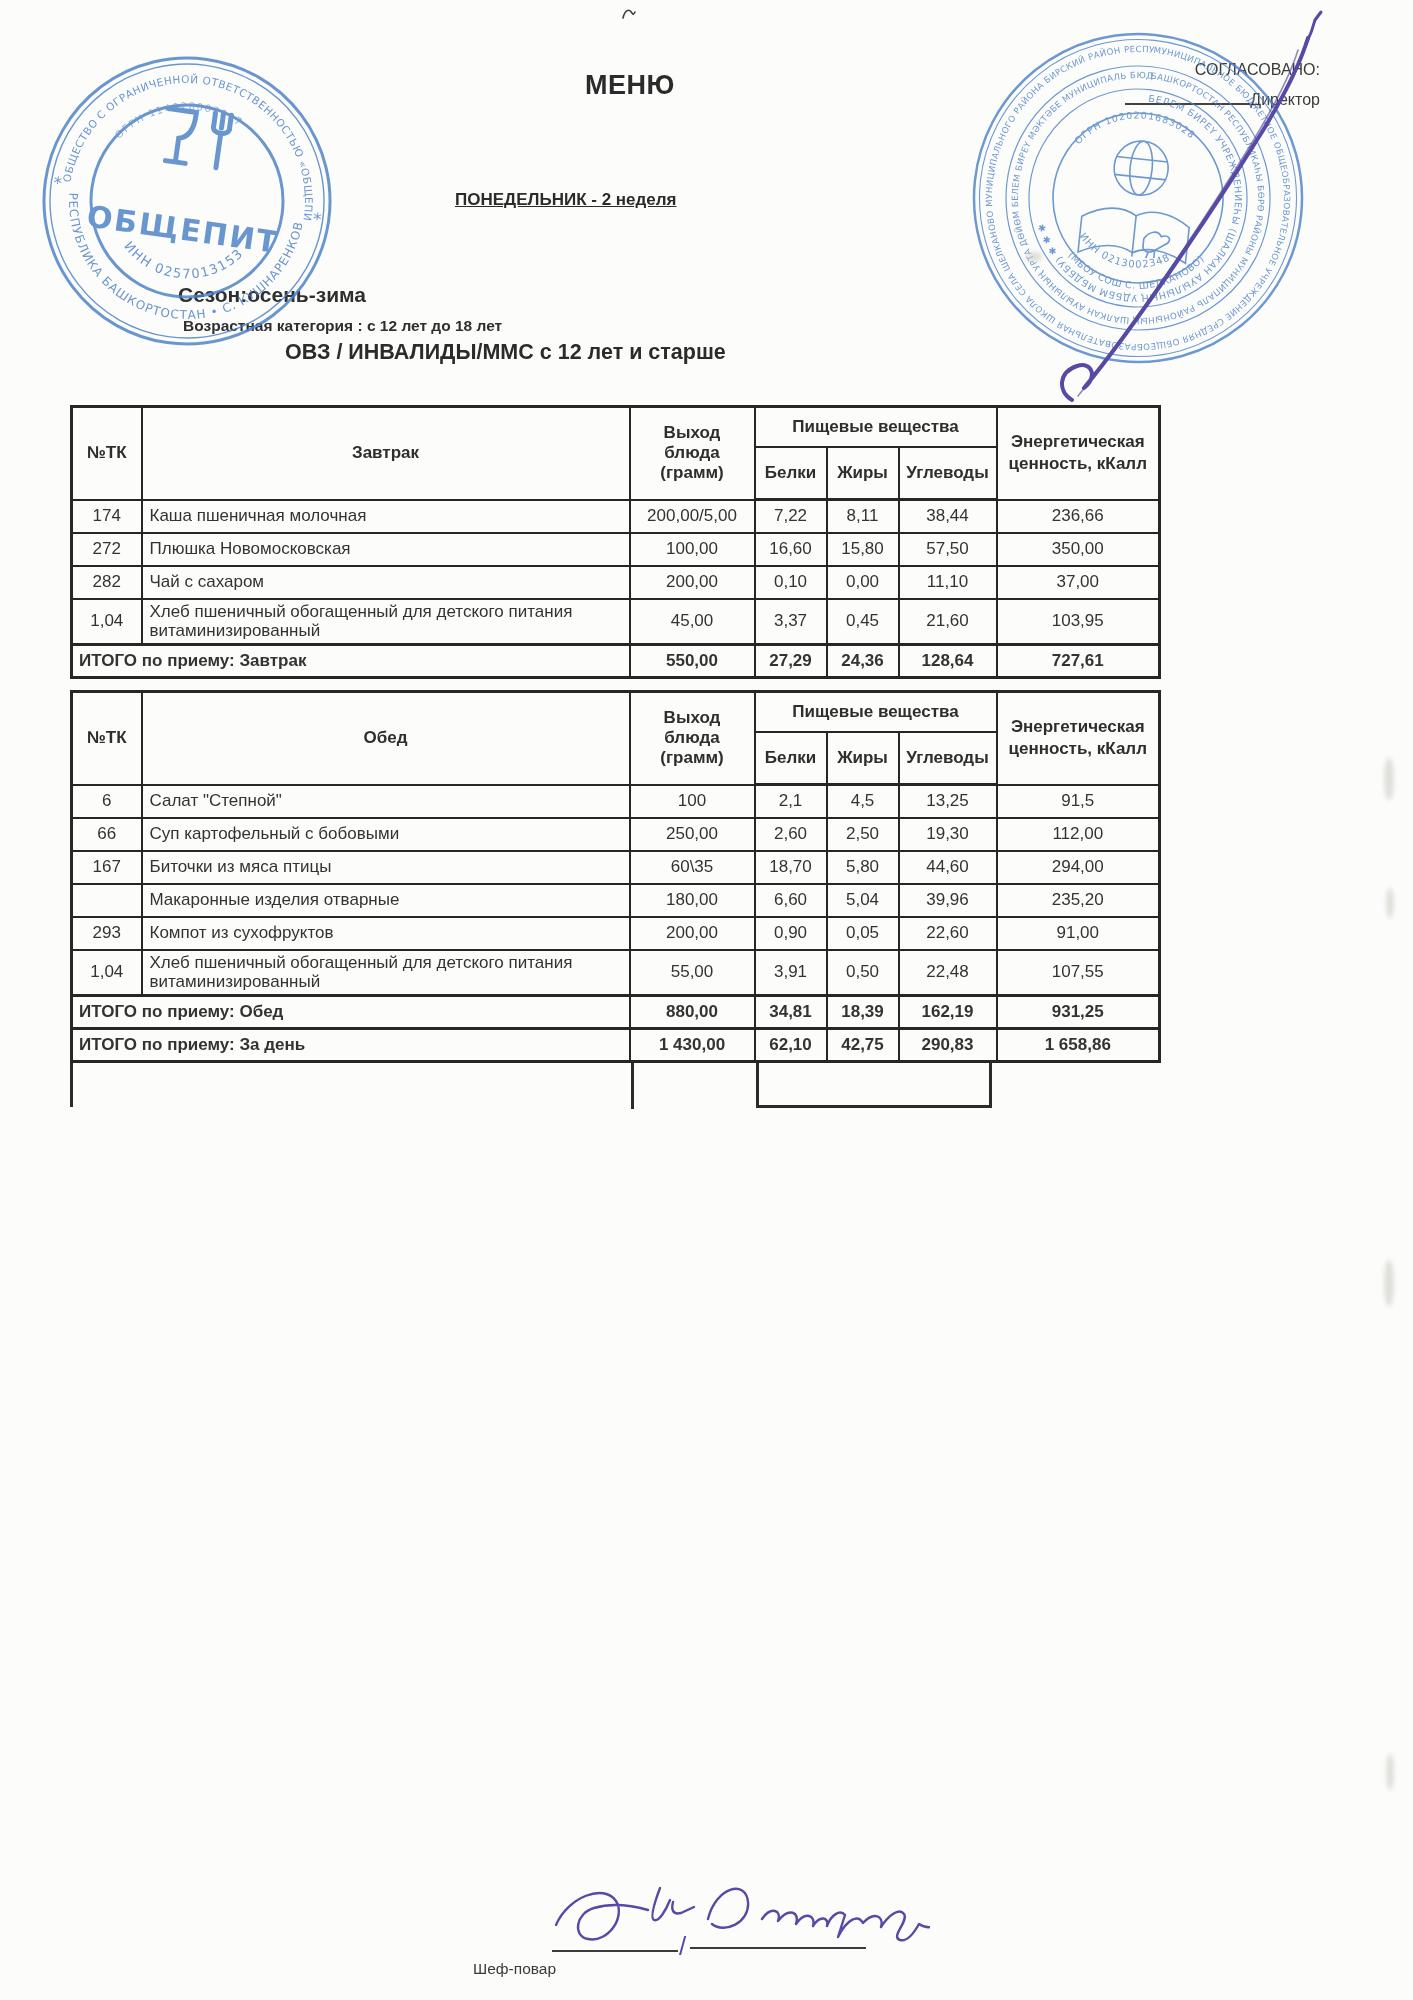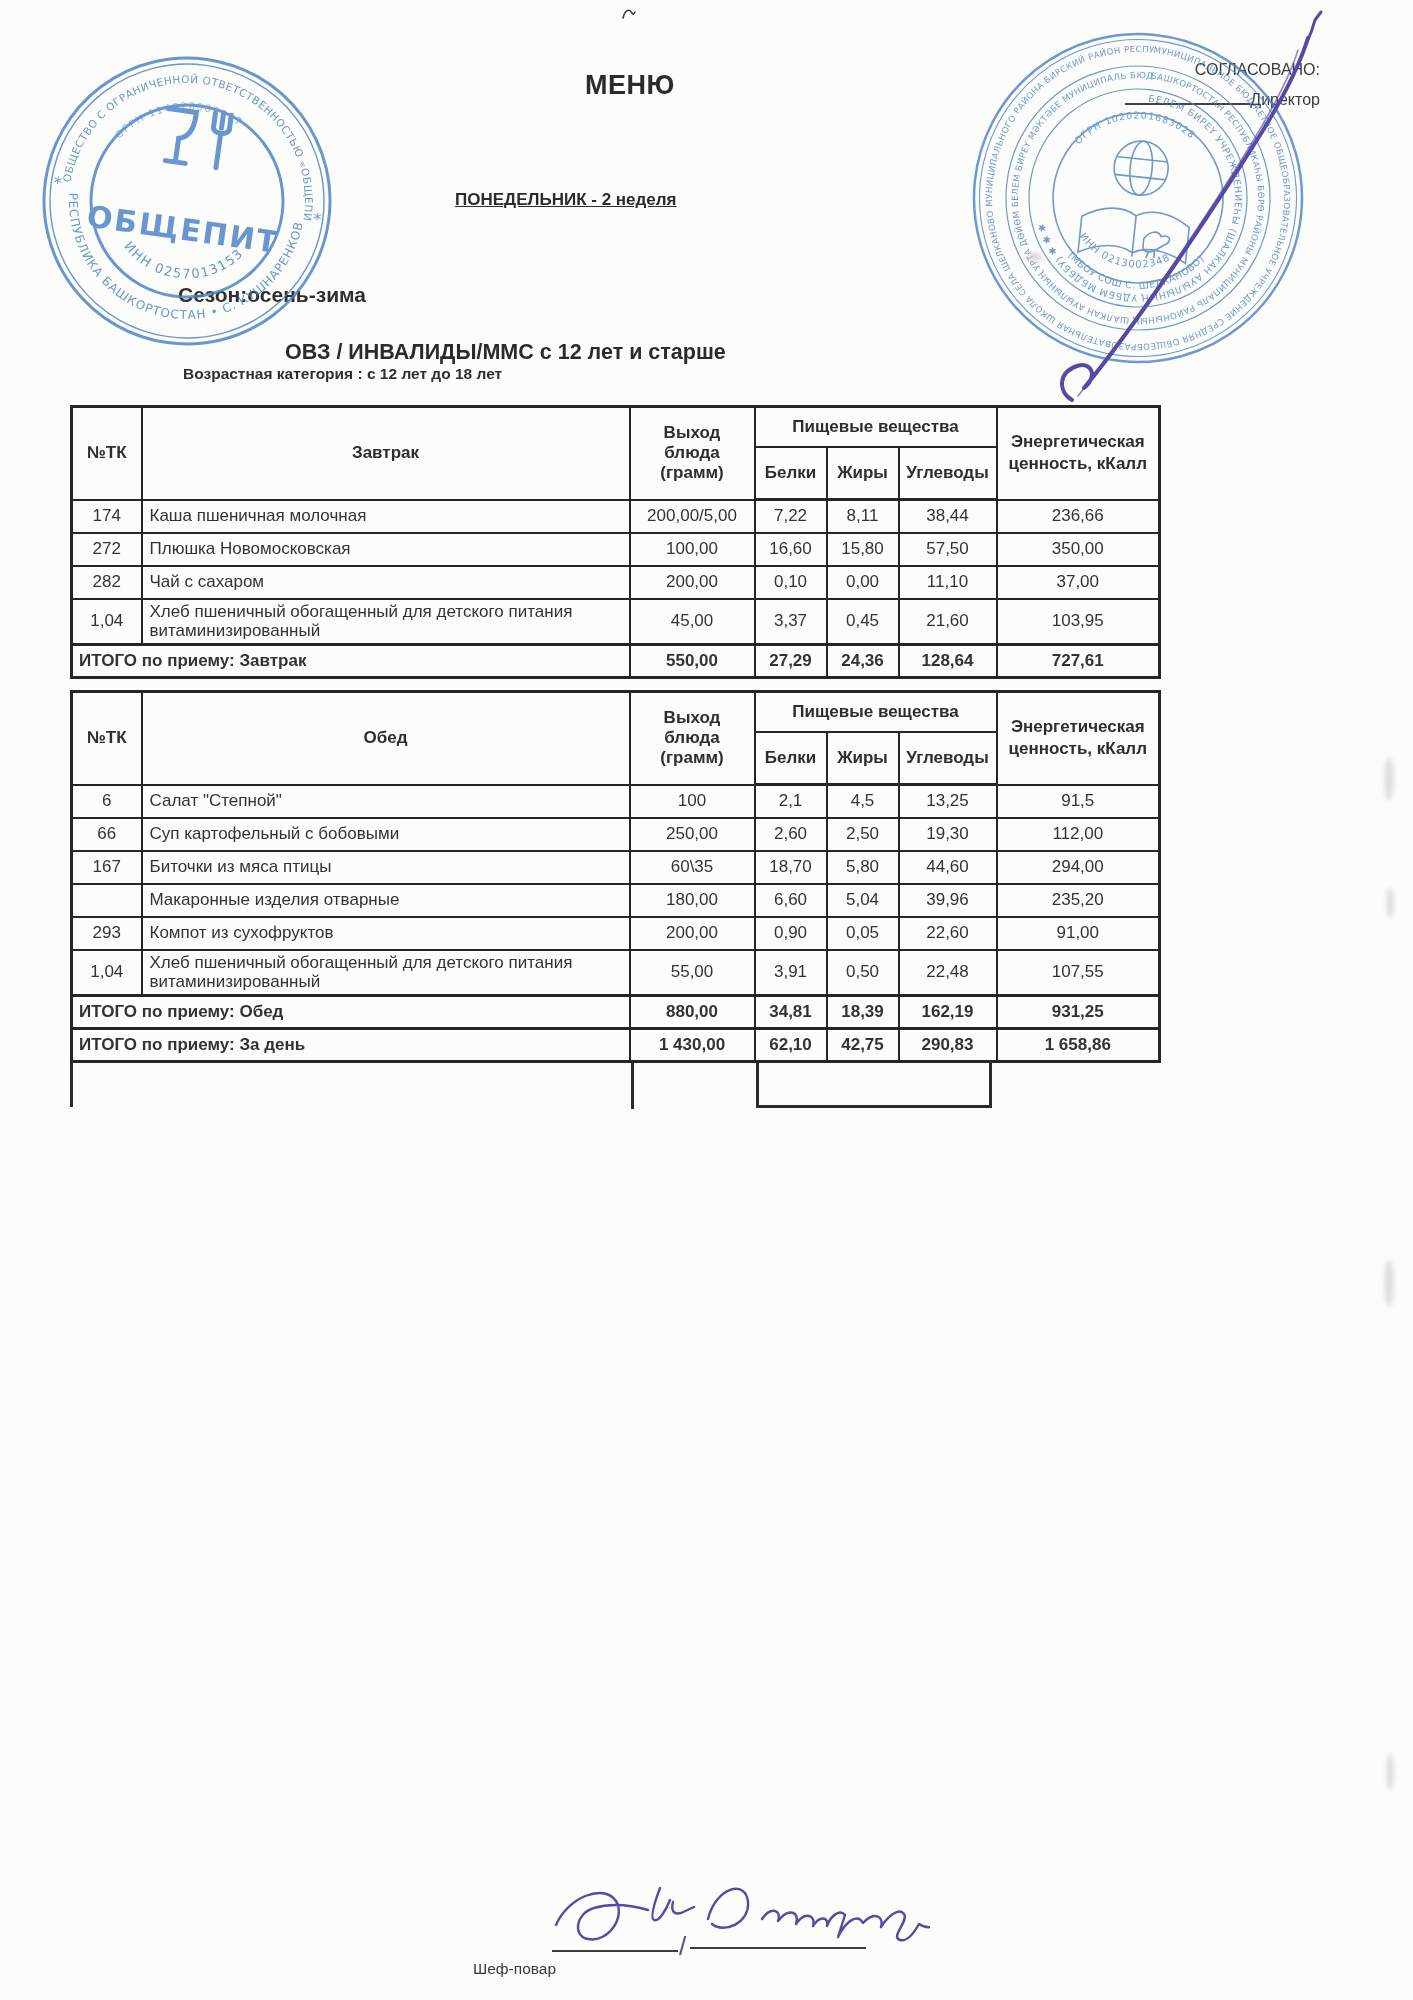--- a/index.html
+++ b/index.html
@@ -13,21 +13,21 @@
   .abs{position:absolute;}
   .ul{display:inline-block;border-bottom:2px solid #47413d;height:.95em;vertical-align:baseline;}
   .w28{width:28px}.w115{width:115px}.w120{width:120px}.w125{width:125px}
 
   
   .approve{left:64px;top:88px;font-size:16px;line-height:28px;color:#3a3a3a;}
   .menu-title{left:530px;top:70px;width:200px;text-align:center;font-size:27px;font-weight:700;color:#2b2b2b;letter-spacing:.5px;}
   .agree{left:1060px;top:55px;width:260px;font-size:16px;line-height:30px;color:#3a3a3a;text-align:right;}
   .day-title{left:455px;top:190px;font-size:17px;font-weight:700;color:#2b2b2b;text-decoration:underline;}
   .season{left:178px;top:283px;font-size:21px;font-weight:700;color:#2f2f2f;}
-  .age{left:183px;top:317px;font-size:15.5px;font-weight:700;color:#2f2f2f;margin-top:48px;}
+  .age{left:183px;top:317px;font-size:15.5px;font-weight:700;color:#2f2f2f;}
   .category{left:285px;top:340px;font-size:21.5px;font-weight:700;color:#2b2b2b;}
   .chef{left:473px;top:1922px;font-size:15.5px;color:#3a3a3a;margin-top:38px;}
 
   
   .menu-table{
     position:absolute;left:70px;border-collapse:collapse;table-layout:fixed;
     border:3px solid var(--table-border,#262626);
   }
   .t1{top:405px}.t2{top:690px}
   .menu-table th,.menu-table td{

